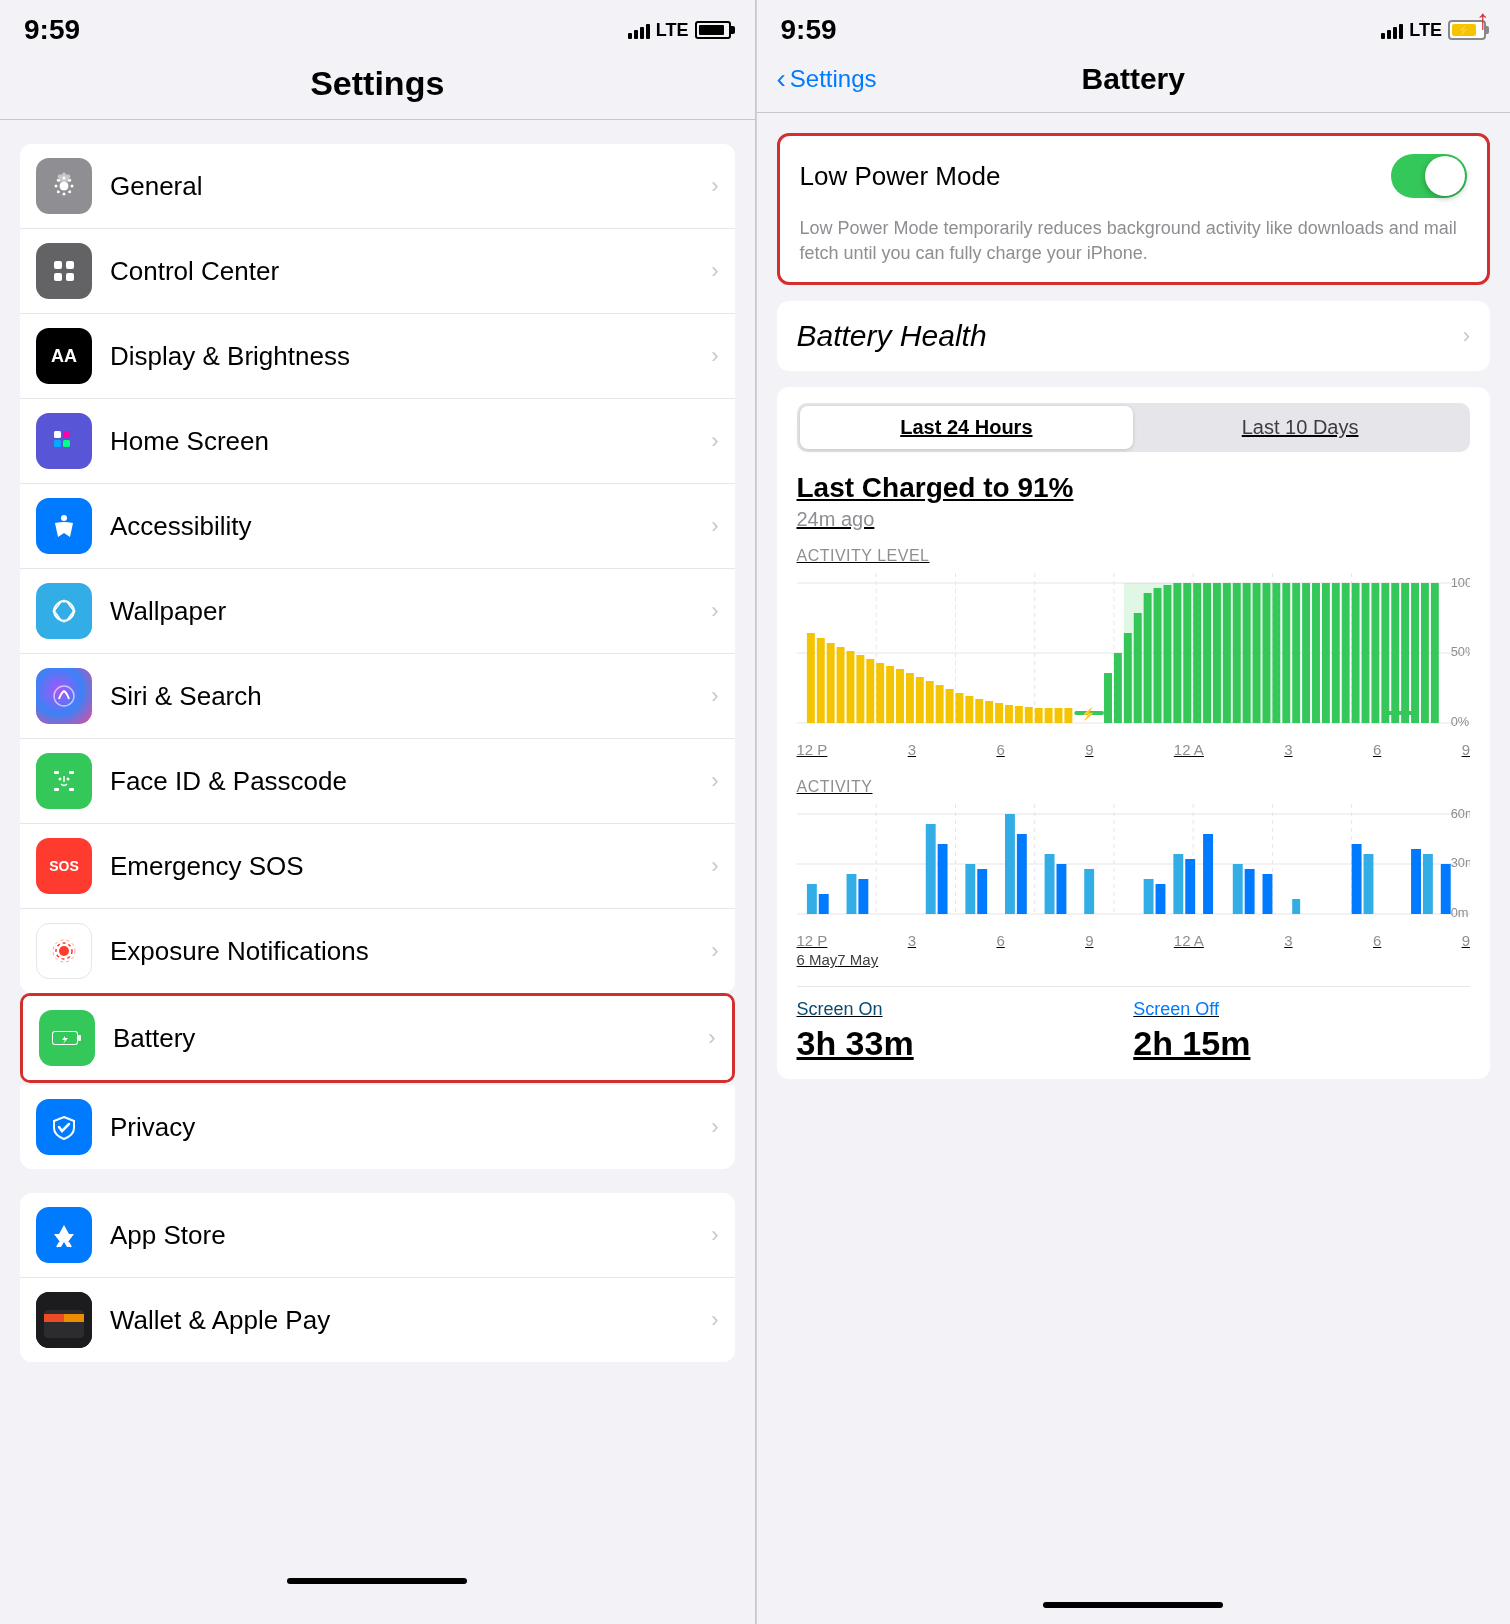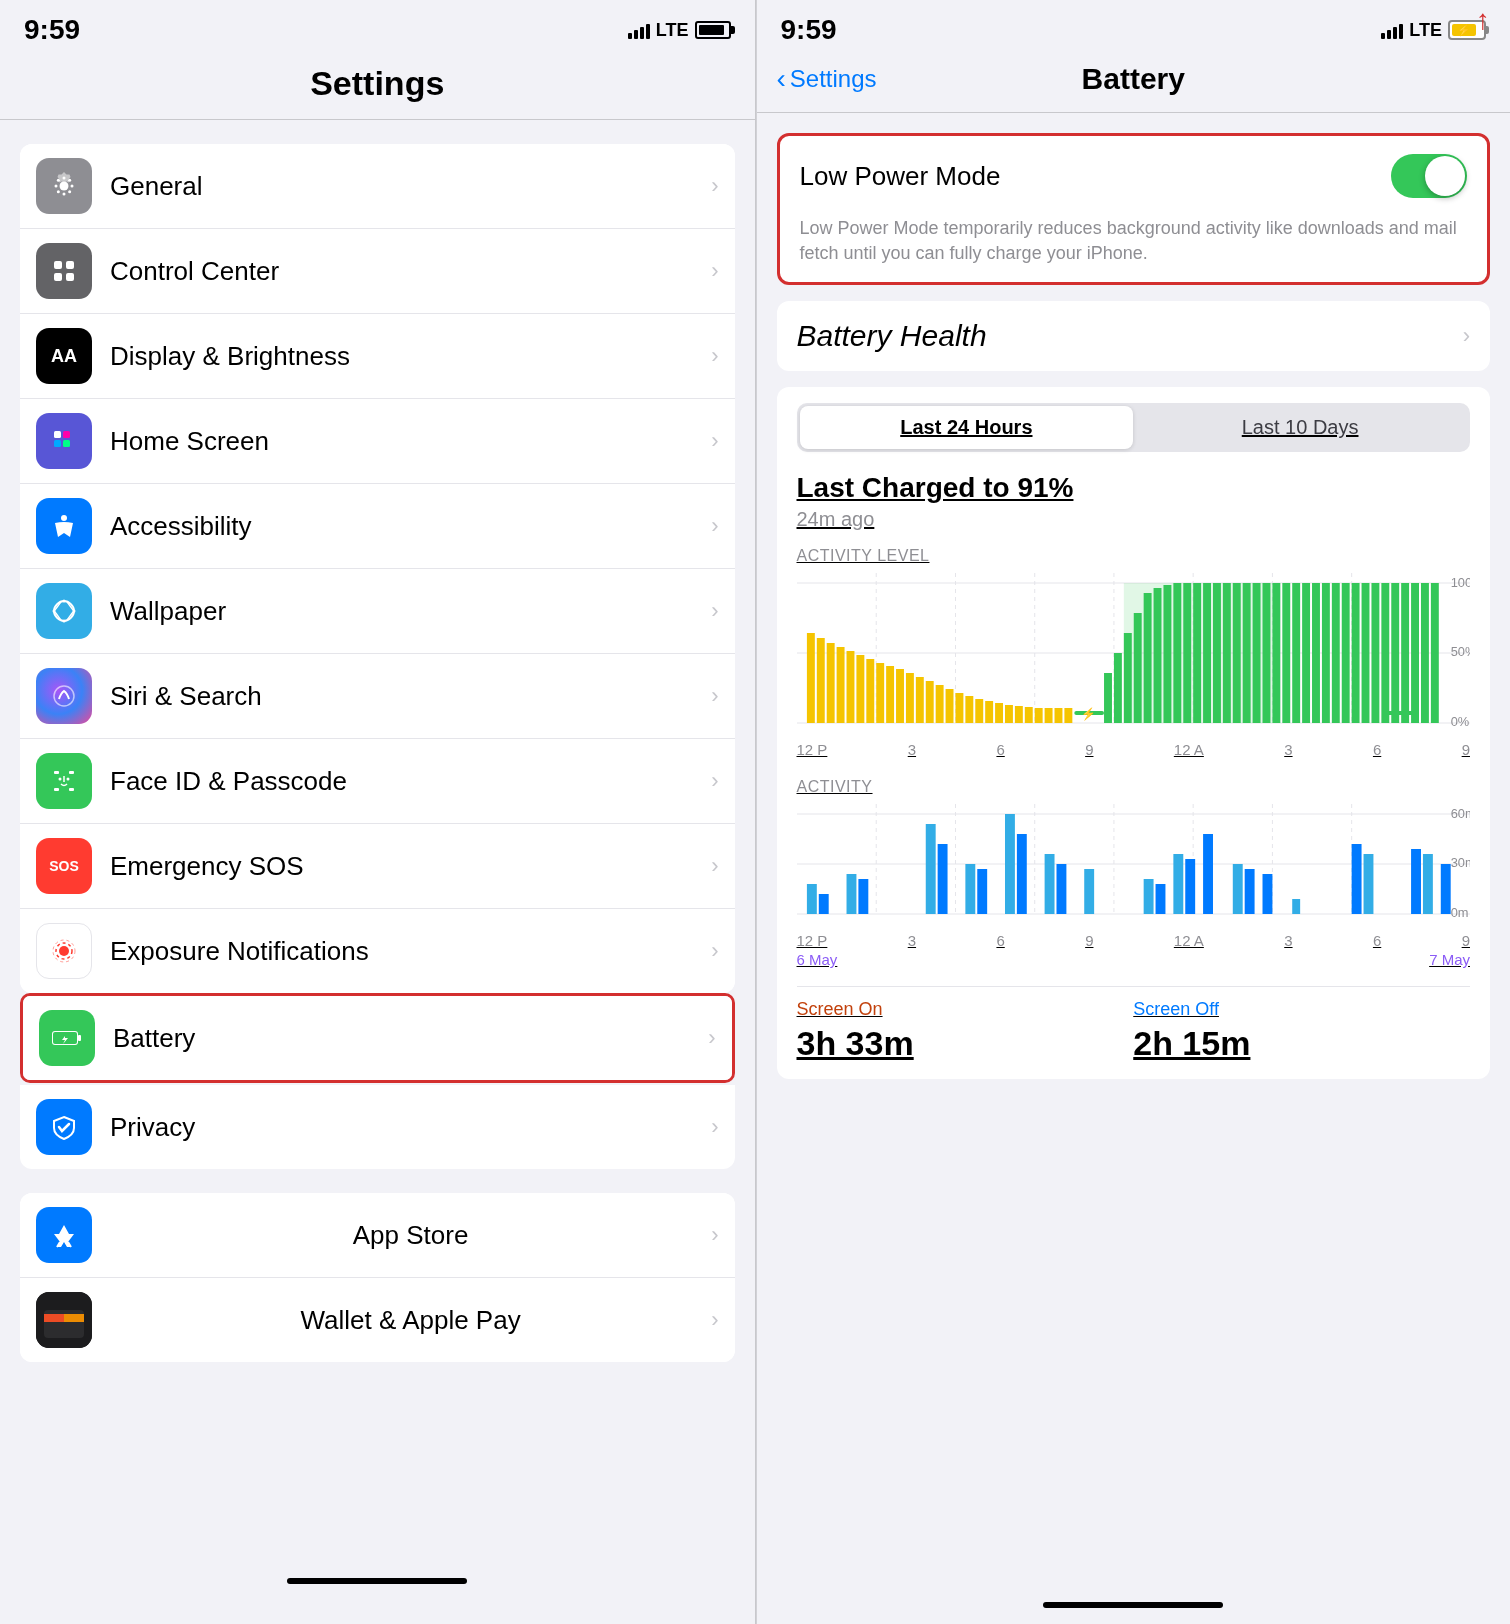--- a/index.html
+++ b/index.html
@@ -102,21 +102,20 @@
       border: 3px solid #d32f2f;
       border-radius: 10px;
       overflow: hidden;
     }
     .battery-item-wrapper .settings-item {
       border-bottom: none;
     }
 
     .second-section {
       margin-top: 24px;
-      text-align: center;
     }
 
     
     .home-indicator {
       width: 180px;
       height: 6px;
       background: #000;
       border-radius: 3px;
       margin: auto;
       margin-top: auto;
@@ -318,21 +317,21 @@
       border-top: 1px solid #e5e5ea;
       padding-top: 12px;
     }
     .screen-time-item {
       flex: 1;
     }
     .screen-time-label {
       font-size: 18px;
       margin-bottom: 4px;
     }
-    .screen-on-label { color: #c2410c; }
+    .screen-on-label { color: #0c4a6e; }
     .screen-off-label { color: #007aff; }
     .screen-time-value {
       font-size: 34px;
       font-weight: 700;
       color: #000;
     }
 
     
     .right-home-indicator {
       width: 180px;
@@ -884,21 +883,21 @@
           <span>12 P</span>
           <span>3</span>
           <span>6</span>
           <span>9</span>
           <span>12 A</span>
           <span>3</span>
           <span>6</span>
           <span>9</span>
         </div>
         
-        <div style="display:flex;justify-content:space-between;padding:2px 0;font-size:15px;color:#8b5cf6;">
+        <div style="display:flex;justify-content:flex-start;padding:2px 0;font-size:15px;color:#404040;">
           <span>6 May</span>
           <span>7 May</span>
         </div>
       </div>
 
       <div class="screen-time-row">
         <div class="screen-time-item">
           <div class="screen-time-label screen-on-label">Screen On</div>
           <div class="screen-time-value">3h 33m</div>
         </div>

